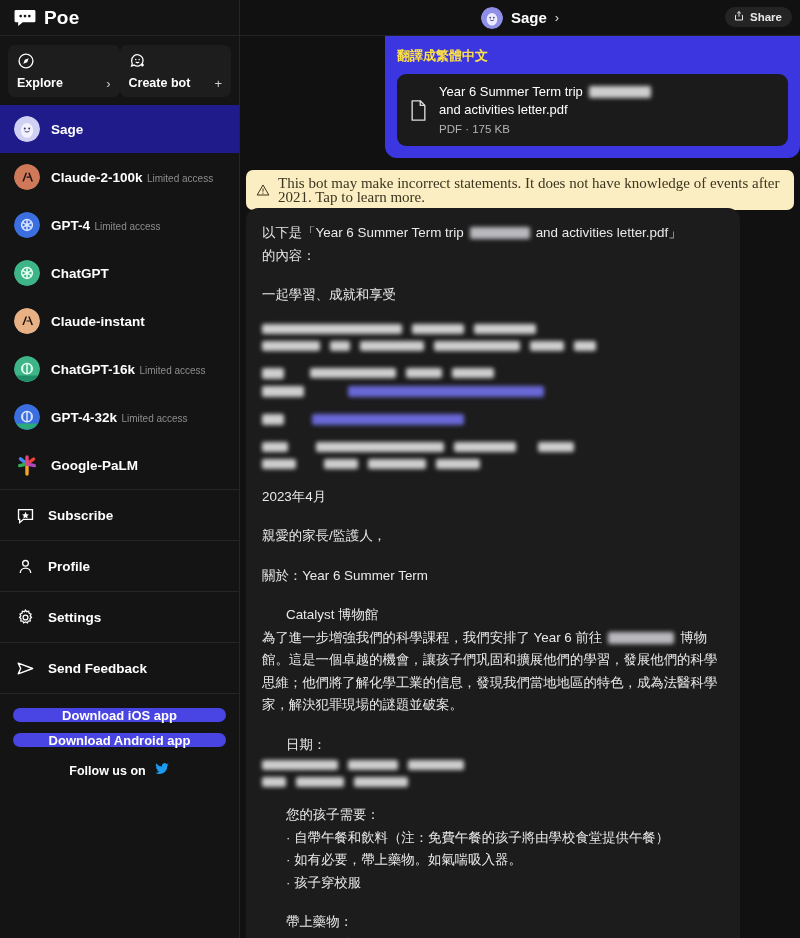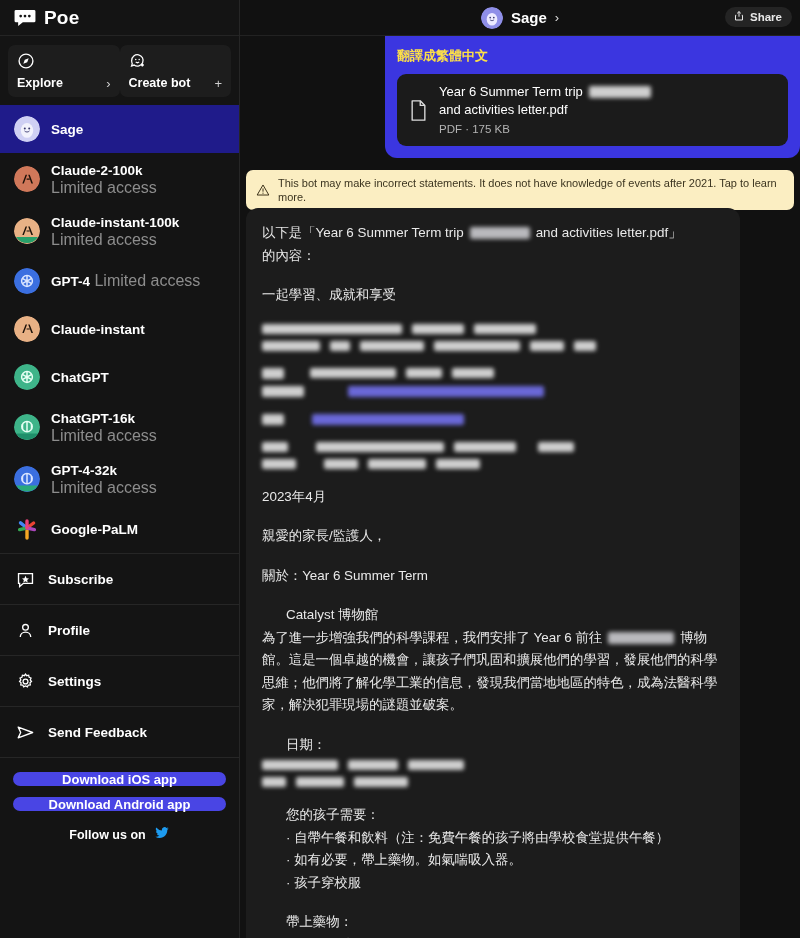--- a/index.html
+++ b/index.html
@@ -40,21 +40,21 @@
 
   .bots { flex: none; }
   .bot-row {
     display: flex; align-items: center; gap: 11px;
     padding: 8px 14px; min-height: 48px; cursor: pointer;
   }
   .bot-row.active { background: #1f1b8a; }
   .bot-ava { width: 26px; height: 26px; border-radius: 50%; flex: none; overflow: hidden; position: relative; }
   .bot-txt { min-width: 0; }
   .bot-name { color: #ffffff; font-size: 13.5px; font-weight: 600; line-height: 17px; white-space: nowrap; }
-  .bot-sub { color: #8d8d8d; font-size: 16px; line-height: 15px; white-space: nowrap; }
+  .bot-sub { color: #8d8d8d; font-size: 10px; line-height: 15px; white-space: nowrap; }
 
   .nav-sep { height: 1px; background: #262626; }
   .nav-row {
     display: flex; align-items: center; gap: 13px;
     padding: 0 16px; height: 50px; cursor: pointer;
   }
   .nav-label { color: #fff; font-size: 13.5px; font-weight: 600; }
   .nav-icon { width: 19px; height: 19px; flex: none; color: #fff; }
 
   .dl-wrap { padding: 14px 13px 0 13px; }
@@ -108,21 +108,21 @@
   }
   .redact.dark { background: #b9b9bd; }
 
   .warn {
     position: absolute; top: 134px; left: 6px; right: 6px;
     background: #fbeec2; border-radius: 7px;
     display: flex; align-items: center; gap: 8px;
     padding: 6px 10px;
   }
   .warn-icon { width: 14px; height: 14px; flex: none; color: #3b3118; }
-  .warn-text { color: #3c3520; font-size: 11px; line-height: 14px; }
+  .warn-text { color: #3c3520; font-size: 15px; line-height: 14px; font-family: Liberation Serif, serif; }
 
   .bot-msg {
     position: absolute; top: 172px; left: 6px; width: 494px;
     background: #1c1c1c; border-radius: 12px 12px 0 0;
     padding: 14px 16px 10px 16px;
     color: #e9e9e9; font-size: 13.4px; line-height: 22.5px;
   }
   .bot-msg p { margin: 0 0 17px 0; }
   .bot-msg .ln { display: block; margin-left: 24px; }
 
@@ -204,78 +204,63 @@
             <path d="M14.2 8.8h1.5l3.3 8.6h-1.6z" fill="#1b1008"></path>
             <path d="M12.6 12.6h3.2v1.2h-3.2z" fill="#1b1008"></path>
           </svg>
         </span>
         <span class="bot-txt">
           <span class="bot-name">Claude-2-100k</span>
           <span class="bot-sub">Limited access</span>
         </span>
       </div>
 
-      <div class="bot-row">
-        <span class="bot-ava">
-          <svg viewBox="0 0 26 26" width="26" height="26">
-            <circle cx="13" cy="13" r="13" fill="#e8b185"></circle>
-            <path d="M2 19a13 13 0 0 0 22 0z" fill="#28a06a"></path>
-            <path d="M8.3 17l3.3-8.4h1.5L9.8 17z" fill="#1b1008"></path>
-            <path d="M14.2 8.6h1.5L19 17h-1.6z" fill="#1b1008"></path>
-            <path d="M12.6 12.4h3.2v1.2h-3.2z" fill="#1b1008"></path>
-          </svg>
-        </span>
-        <span class="bot-txt">
-          <span class="bot-name">Claude-instant-100k</span>
-          <span class="bot-sub">Limited access</span>
-        </span>
-      </div>
 
       <div class="bot-row">
         <span class="bot-ava">
           <svg viewBox="0 0 26 26" width="26" height="26">
             <circle cx="13" cy="13" r="13" fill="#3b6fe0"></circle>
             <g fill="none" stroke="#dbe6ff" stroke-width="1.5">
               <circle cx="13" cy="13" r="5.4"></circle>
               <path d="M13 7.6v10.8M8.3 10.3l9.4 5.4M8.3 15.7l9.4-5.4"></path>
             </g>
           </svg>
         </span>
         <span class="bot-txt">
           <span class="bot-name">GPT-4</span>
           <span class="bot-sub">Limited access</span>
         </span>
       </div>
 
       <div class="bot-row">
         <span class="bot-ava">
           <svg viewBox="0 0 26 26" width="26" height="26">
-            <circle cx="13" cy="13" r="13" fill="#e8b185"></circle>
-            <path d="M8.3 17l3.3-8.4h1.5L9.8 17z" fill="#1b1008"></path>
-            <path d="M14.2 8.6h1.5L19 17h-1.6z" fill="#1b1008"></path>
-            <path d="M12.6 12.4h3.2v1.2h-3.2z" fill="#1b1008"></path>
-          </svg>
-        </span>
-        <span class="bot-txt">
-          <span class="bot-name">Claude-instant</span>
-        </span>
-      </div>
-
-      <div class="bot-row">
-        <span class="bot-ava">
-          <svg viewBox="0 0 26 26" width="26" height="26">
             <circle cx="13" cy="13" r="13" fill="#3eb489"></circle>
             <g fill="none" stroke="#e6fff4" stroke-width="1.5">
               <circle cx="13" cy="13" r="5.4"></circle>
               <path d="M13 7.6v10.8M8.3 10.3l9.4 5.4M8.3 15.7l9.4-5.4"></path>
             </g>
           </svg>
         </span>
         <span class="bot-txt">
           <span class="bot-name">ChatGPT</span>
+        </span>
+      </div>
+
+      <div class="bot-row">
+        <span class="bot-ava">
+          <svg viewBox="0 0 26 26" width="26" height="26">
+            <circle cx="13" cy="13" r="13" fill="#e8b185"></circle>
+            <path d="M8.3 17l3.3-8.4h1.5L9.8 17z" fill="#1b1008"></path>
+            <path d="M14.2 8.6h1.5L19 17h-1.6z" fill="#1b1008"></path>
+            <path d="M12.6 12.4h3.2v1.2h-3.2z" fill="#1b1008"></path>
+          </svg>
+        </span>
+        <span class="bot-txt">
+          <span class="bot-name">Claude-instant</span>
         </span>
       </div>
 
       <div class="bot-row">
         <span class="bot-ava">
           <svg viewBox="0 0 26 26" width="26" height="26">
             <circle cx="13" cy="13" r="13" fill="#3eb489"></circle>
             <path d="M2 19.5a13 13 0 0 0 22 0z" fill="#1f8f6a"></path>
             <g fill="none" stroke="#e6fff4" stroke-width="1.5">
               <circle cx="13" cy="12.6" r="5.2"></circle>

